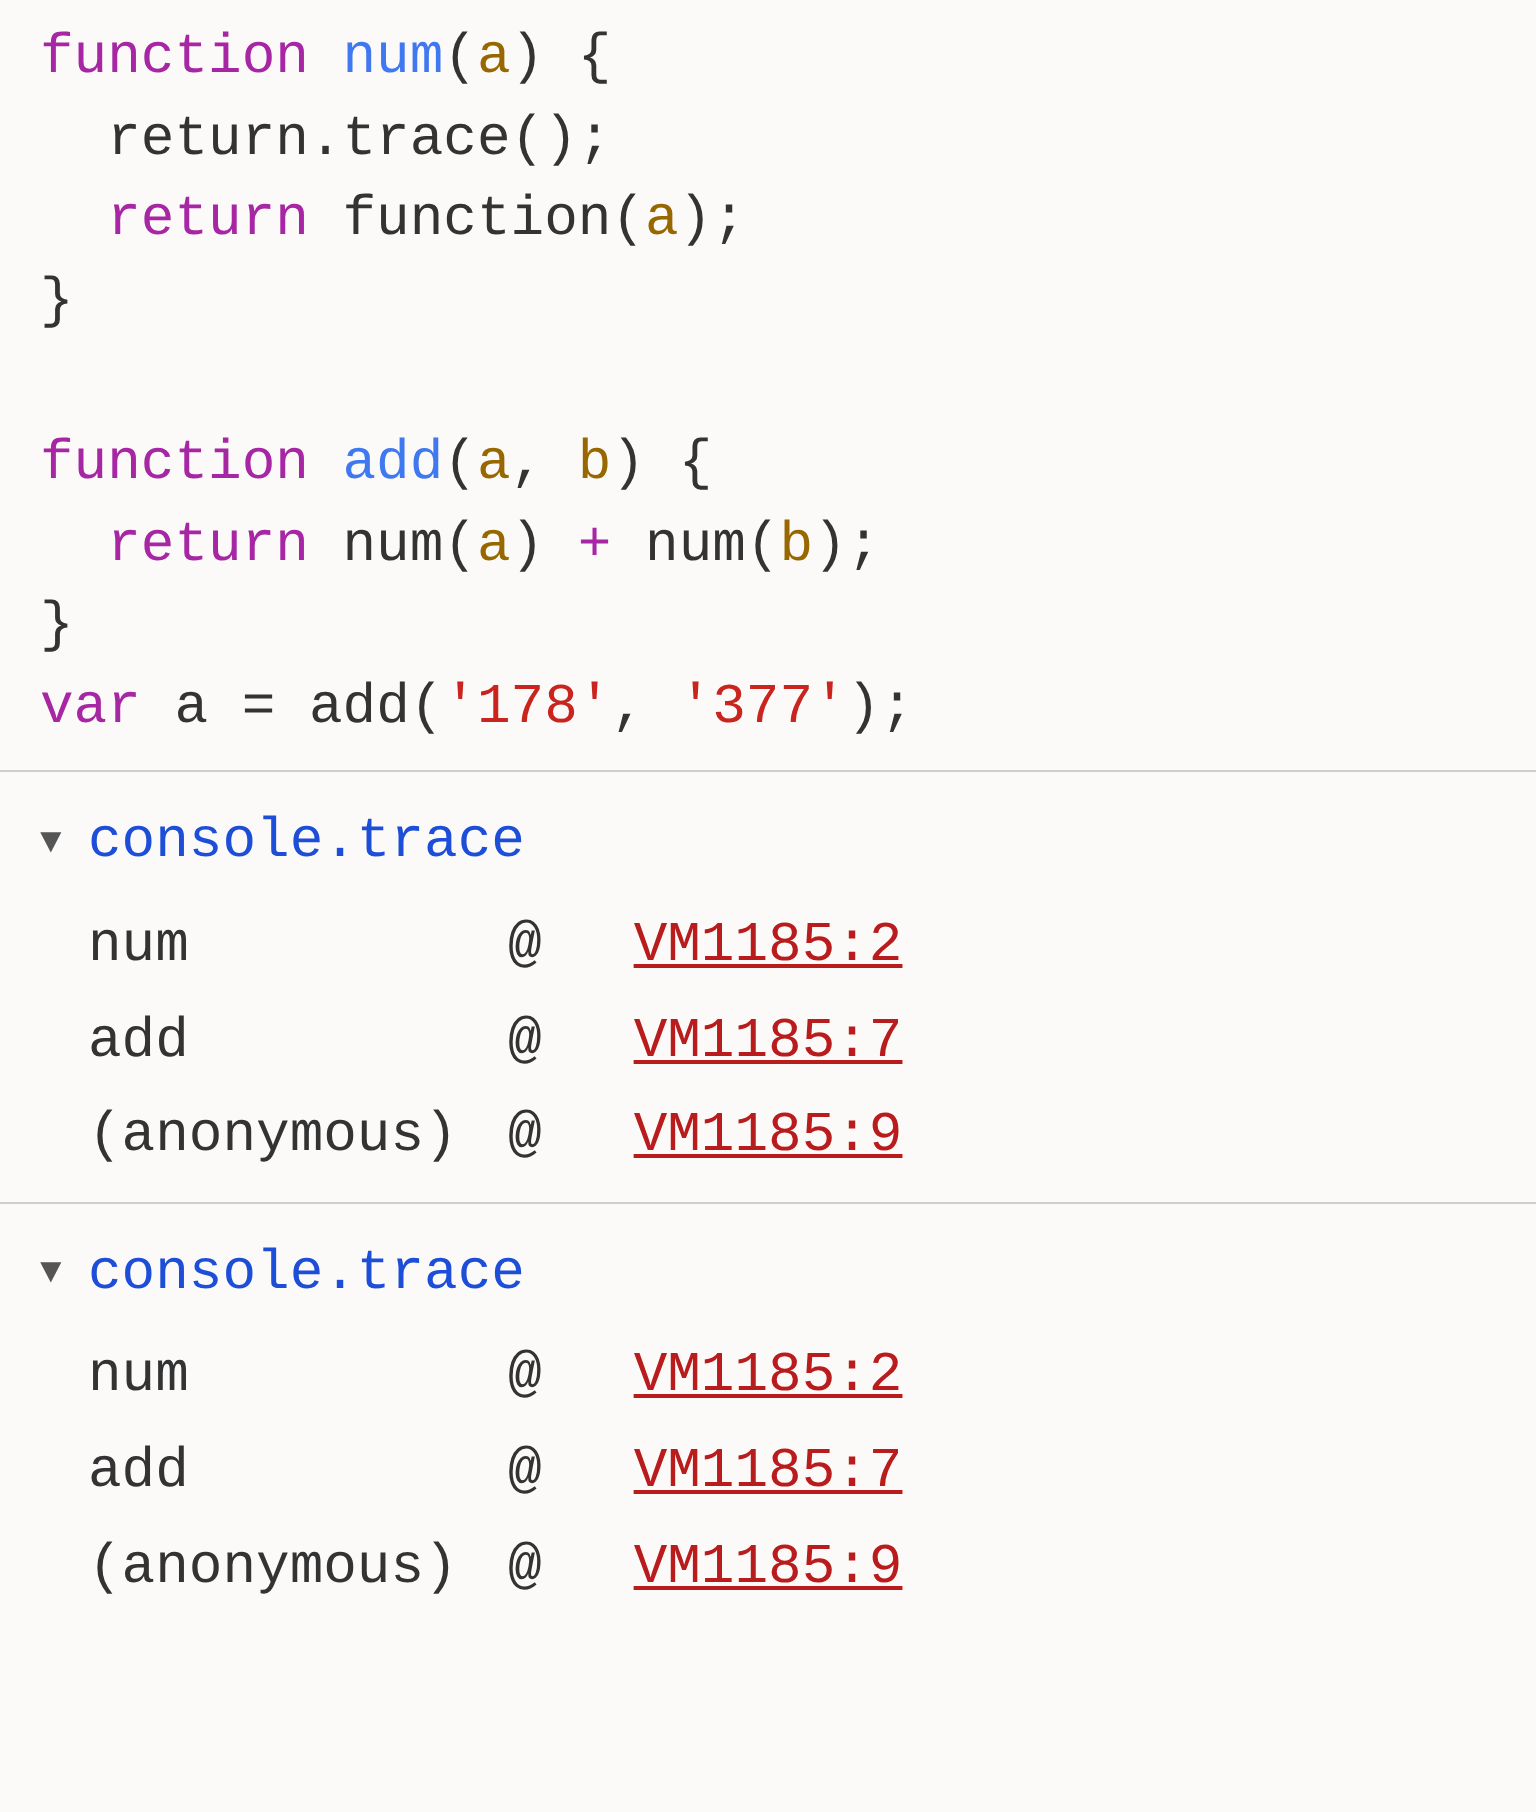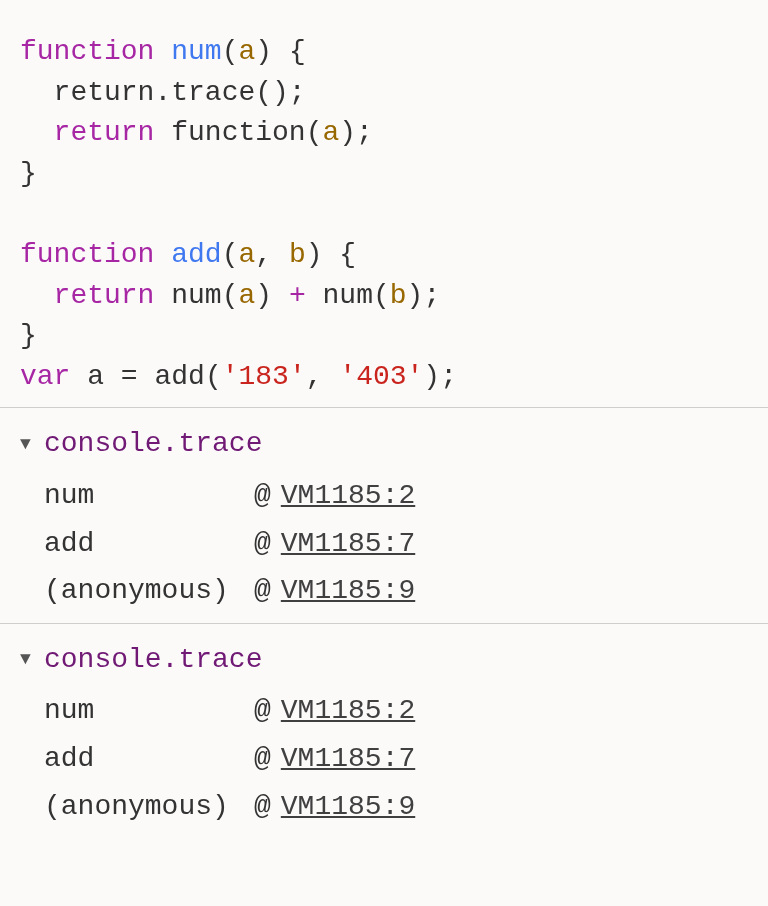--- a/index.html
+++ b/index.html
@@ -7,21 +7,20 @@
       font-family: Menlo, Monaco, Consolas, "Courier New", monospace;
       font-size: 28px;
       background: #fcfaf9;
       width: 768px;
       padding: 10px 0;
       color: #222;
     }
     .code-section {
       padding: 0 20px 10px 20px;
       line-height: 1.45;
-      margin-top: 22px;
     }
     .code-line {
       white-space: pre;
     }
     .keyword { color: #a626a4; }
     .funcname { color: #4078f0; }
     .param { color: #986800; }
     .paren { color: #333; }
     .brace { color: #333; }
     .method { color: #333; }
@@ -41,53 +40,54 @@
       align-items: center;
       gap: 6px;
       margin-bottom: 4px;
     }
     .disclosure-triangle {
       font-size: 18px;
       color: #555;
       width: 18px;
     }
     .trace-title {
-      color: #701a75;
+      color: #1d4ed8;
     }
     .trace-row {
       display: flex;
       align-items: center;
       padding-left: 24px;
     }
     .trace-func {
       min-width: 210px;
       color: #333;
     }
     .trace-at {
       margin-right: 10px;
       color: #333;
     }
     .trace-link {
-      color: #404040;
+      color: #b91c1c;
       text-decoration: underline;
+      margin-left: 36px;
     }
   </style>
 </head>
 <body>
 
 <div class="code-section">
   <div class="code-line"><span class="keyword">function</span><span class="plain"> </span><span class="funcname">num</span><span class="paren">(</span><span class="param">a</span><span class="paren">)</span><span class="brace"> {</span></div>
   <div class="code-line"><span>  </span><span class="method">return.trace();</span></div>
   <div class="code-line"><span>  </span><span class="keyword">return</span><span class="plain"> </span><span class="ident">function</span><span class="paren">(</span><span class="param">a</span><span class="paren">)</span><span class="semicolon">;</span></div>
   <div class="code-line"><span class="brace">}</span></div>
   <div class="code-line">&nbsp;</div>
   <div class="code-line"><span class="keyword">function</span><span class="plain"> </span><span class="funcname">add</span><span class="paren">(</span><span class="param">a</span><span class="plain">, </span><span class="param">b</span><span class="paren">)</span><span class="brace"> {</span></div>
   <div class="code-line"><span>  </span><span class="keyword">return</span><span class="plain"> </span><span class="ident">num</span><span class="paren">(</span><span class="param">a</span><span class="paren">)</span><span class="operator"> + </span><span class="ident">num</span><span class="paren">(</span><span class="param">b</span><span class="paren">)</span><span class="semicolon">;</span></div>
   <div class="code-line"><span class="brace">}</span></div>
-  <div class="code-line"><span class="keyword">var</span><span class="plain"> </span><span class="ident">a</span><span class="plain"> = </span><span class="ident">add</span><span class="paren">(</span><span class="string">'183'</span><span class="plain">, </span><span class="string">'403'</span><span class="paren">)</span><span class="semicolon">;</span></div>
+  <div class="code-line"><span class="keyword">var</span><span class="plain"> </span><span class="ident">a</span><span class="plain"> = </span><span class="ident">add</span><span class="paren">(</span><span class="string">'178'</span><span class="plain">, </span><span class="string">'377'</span><span class="paren">)</span><span class="semicolon">;</span></div>
 </div>
 
 <div class="console-section">
   <div class="trace-header">
     <span class="disclosure-triangle">▼</span>
     <span class="trace-title">console.trace</span>
   </div>
   <div class="trace-row">
     <span class="trace-func">num</span>
     <span class="trace-at">@</span>

